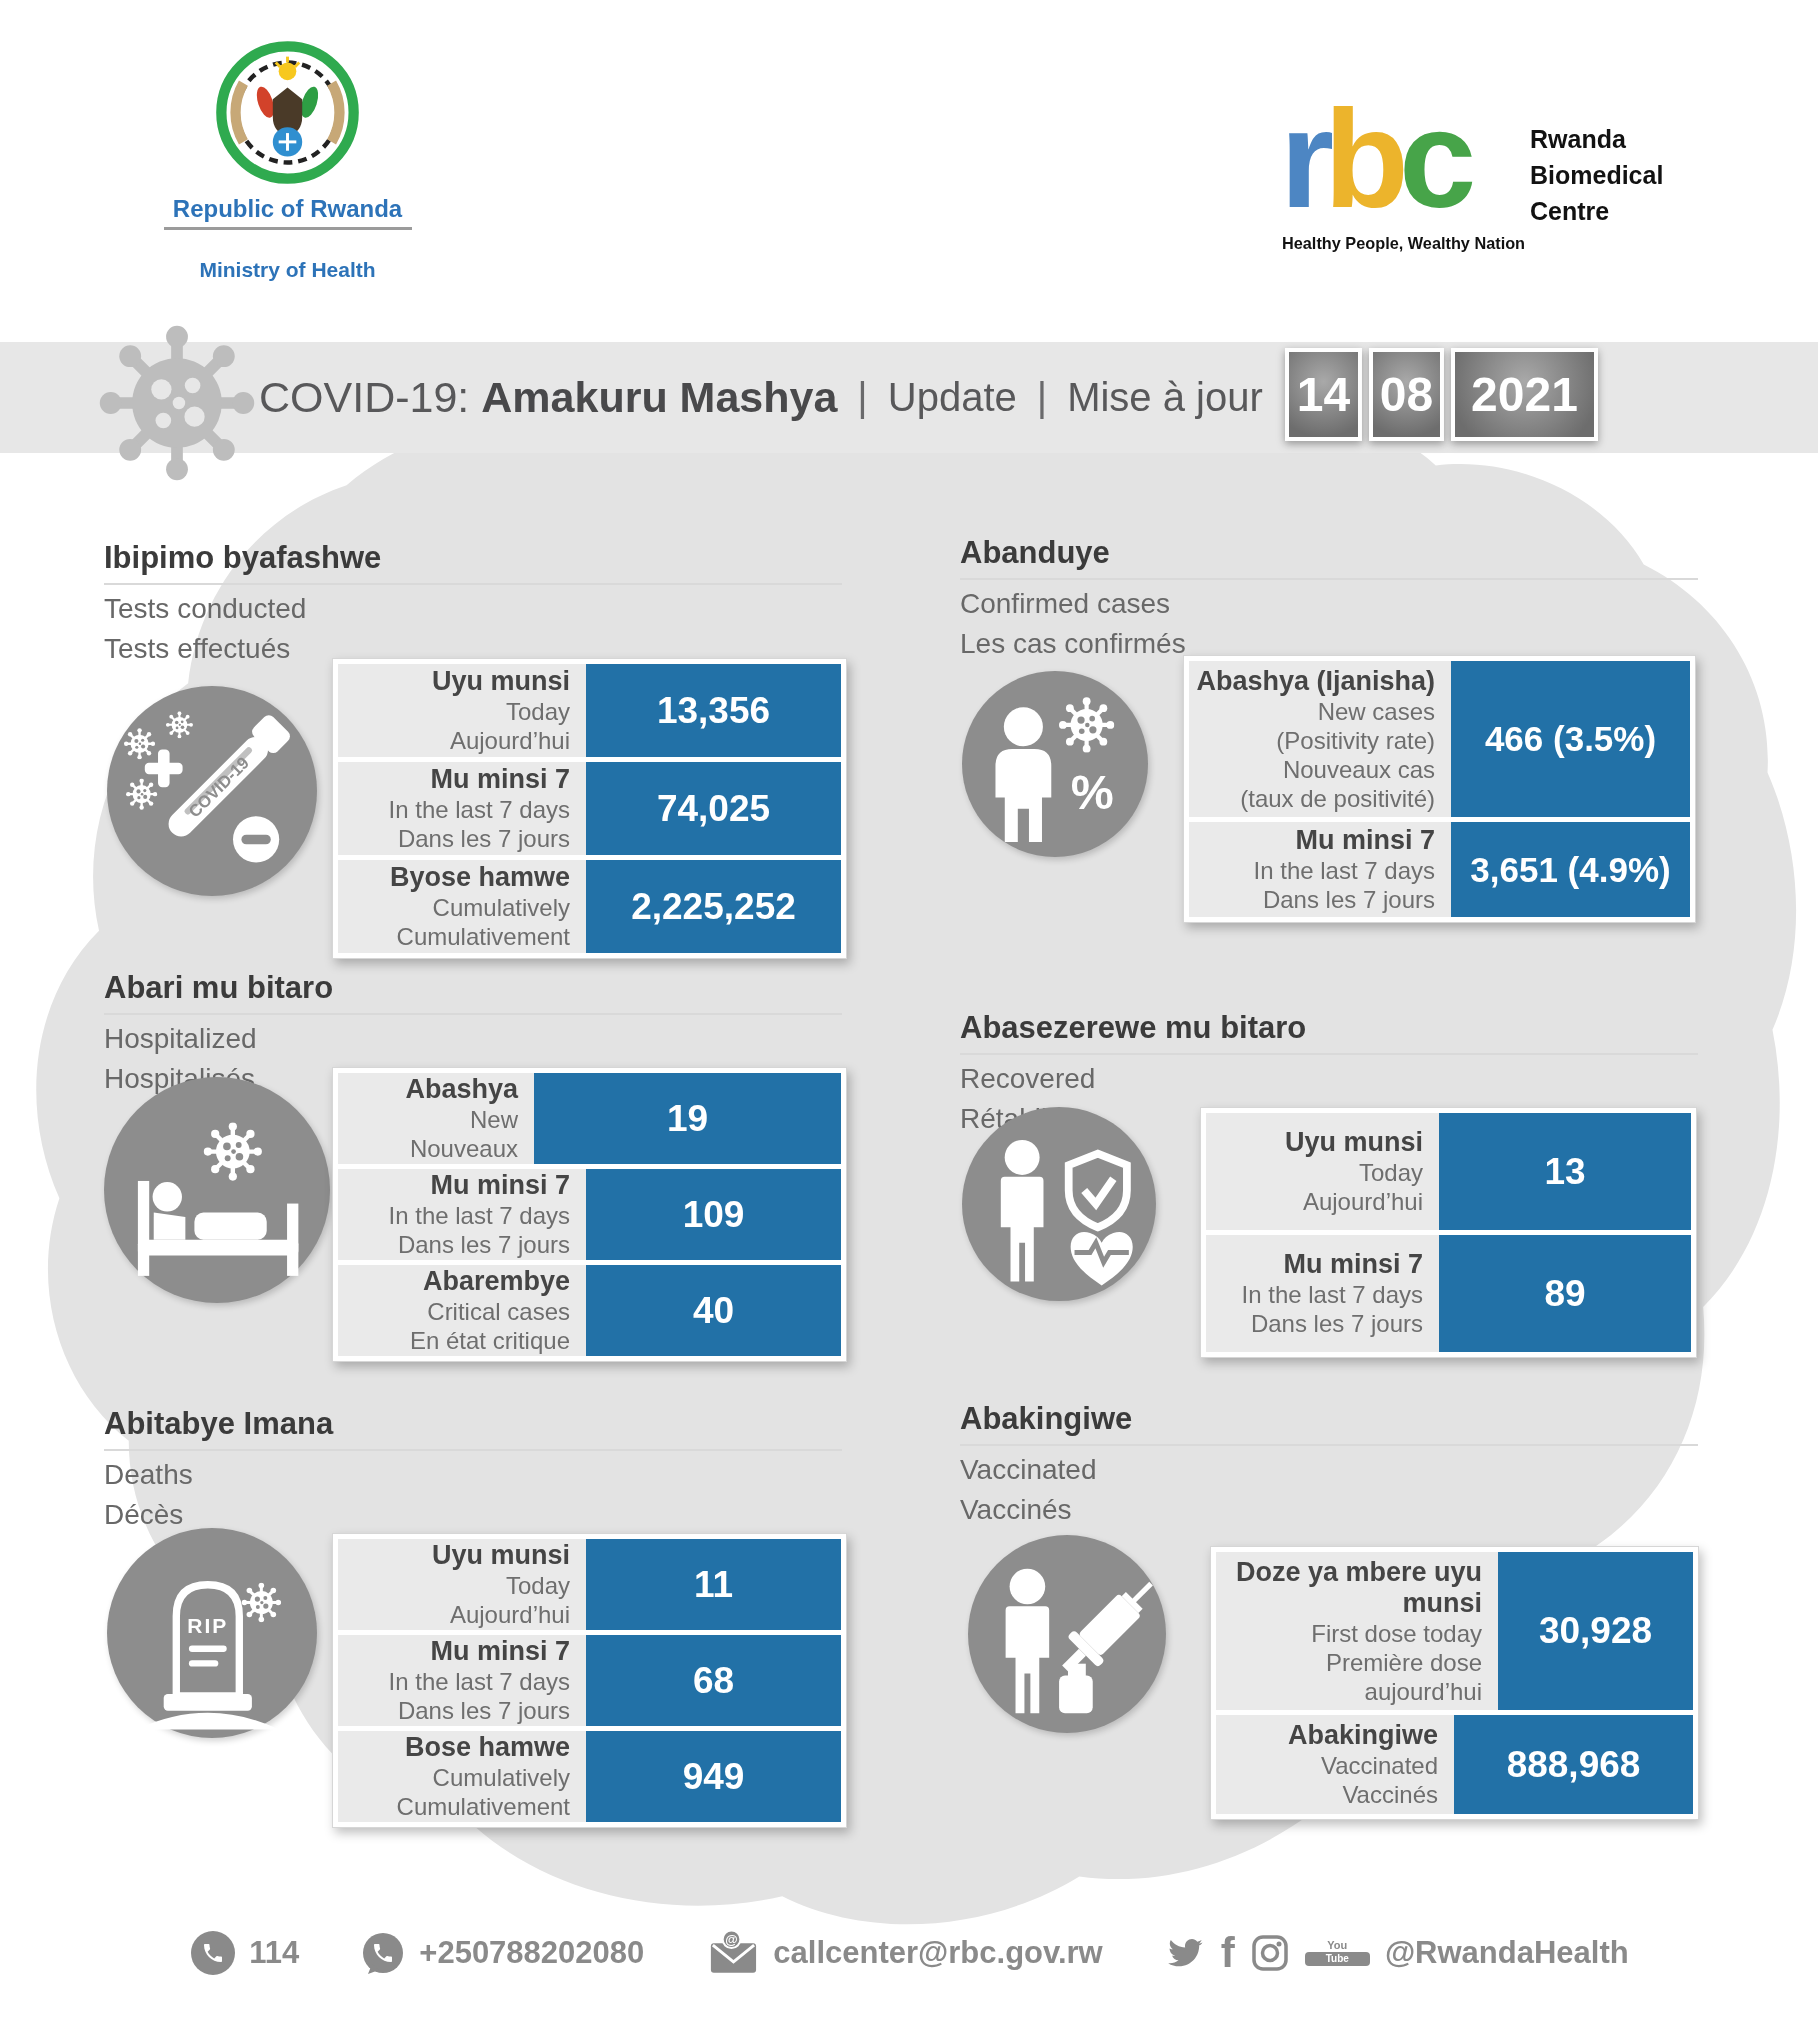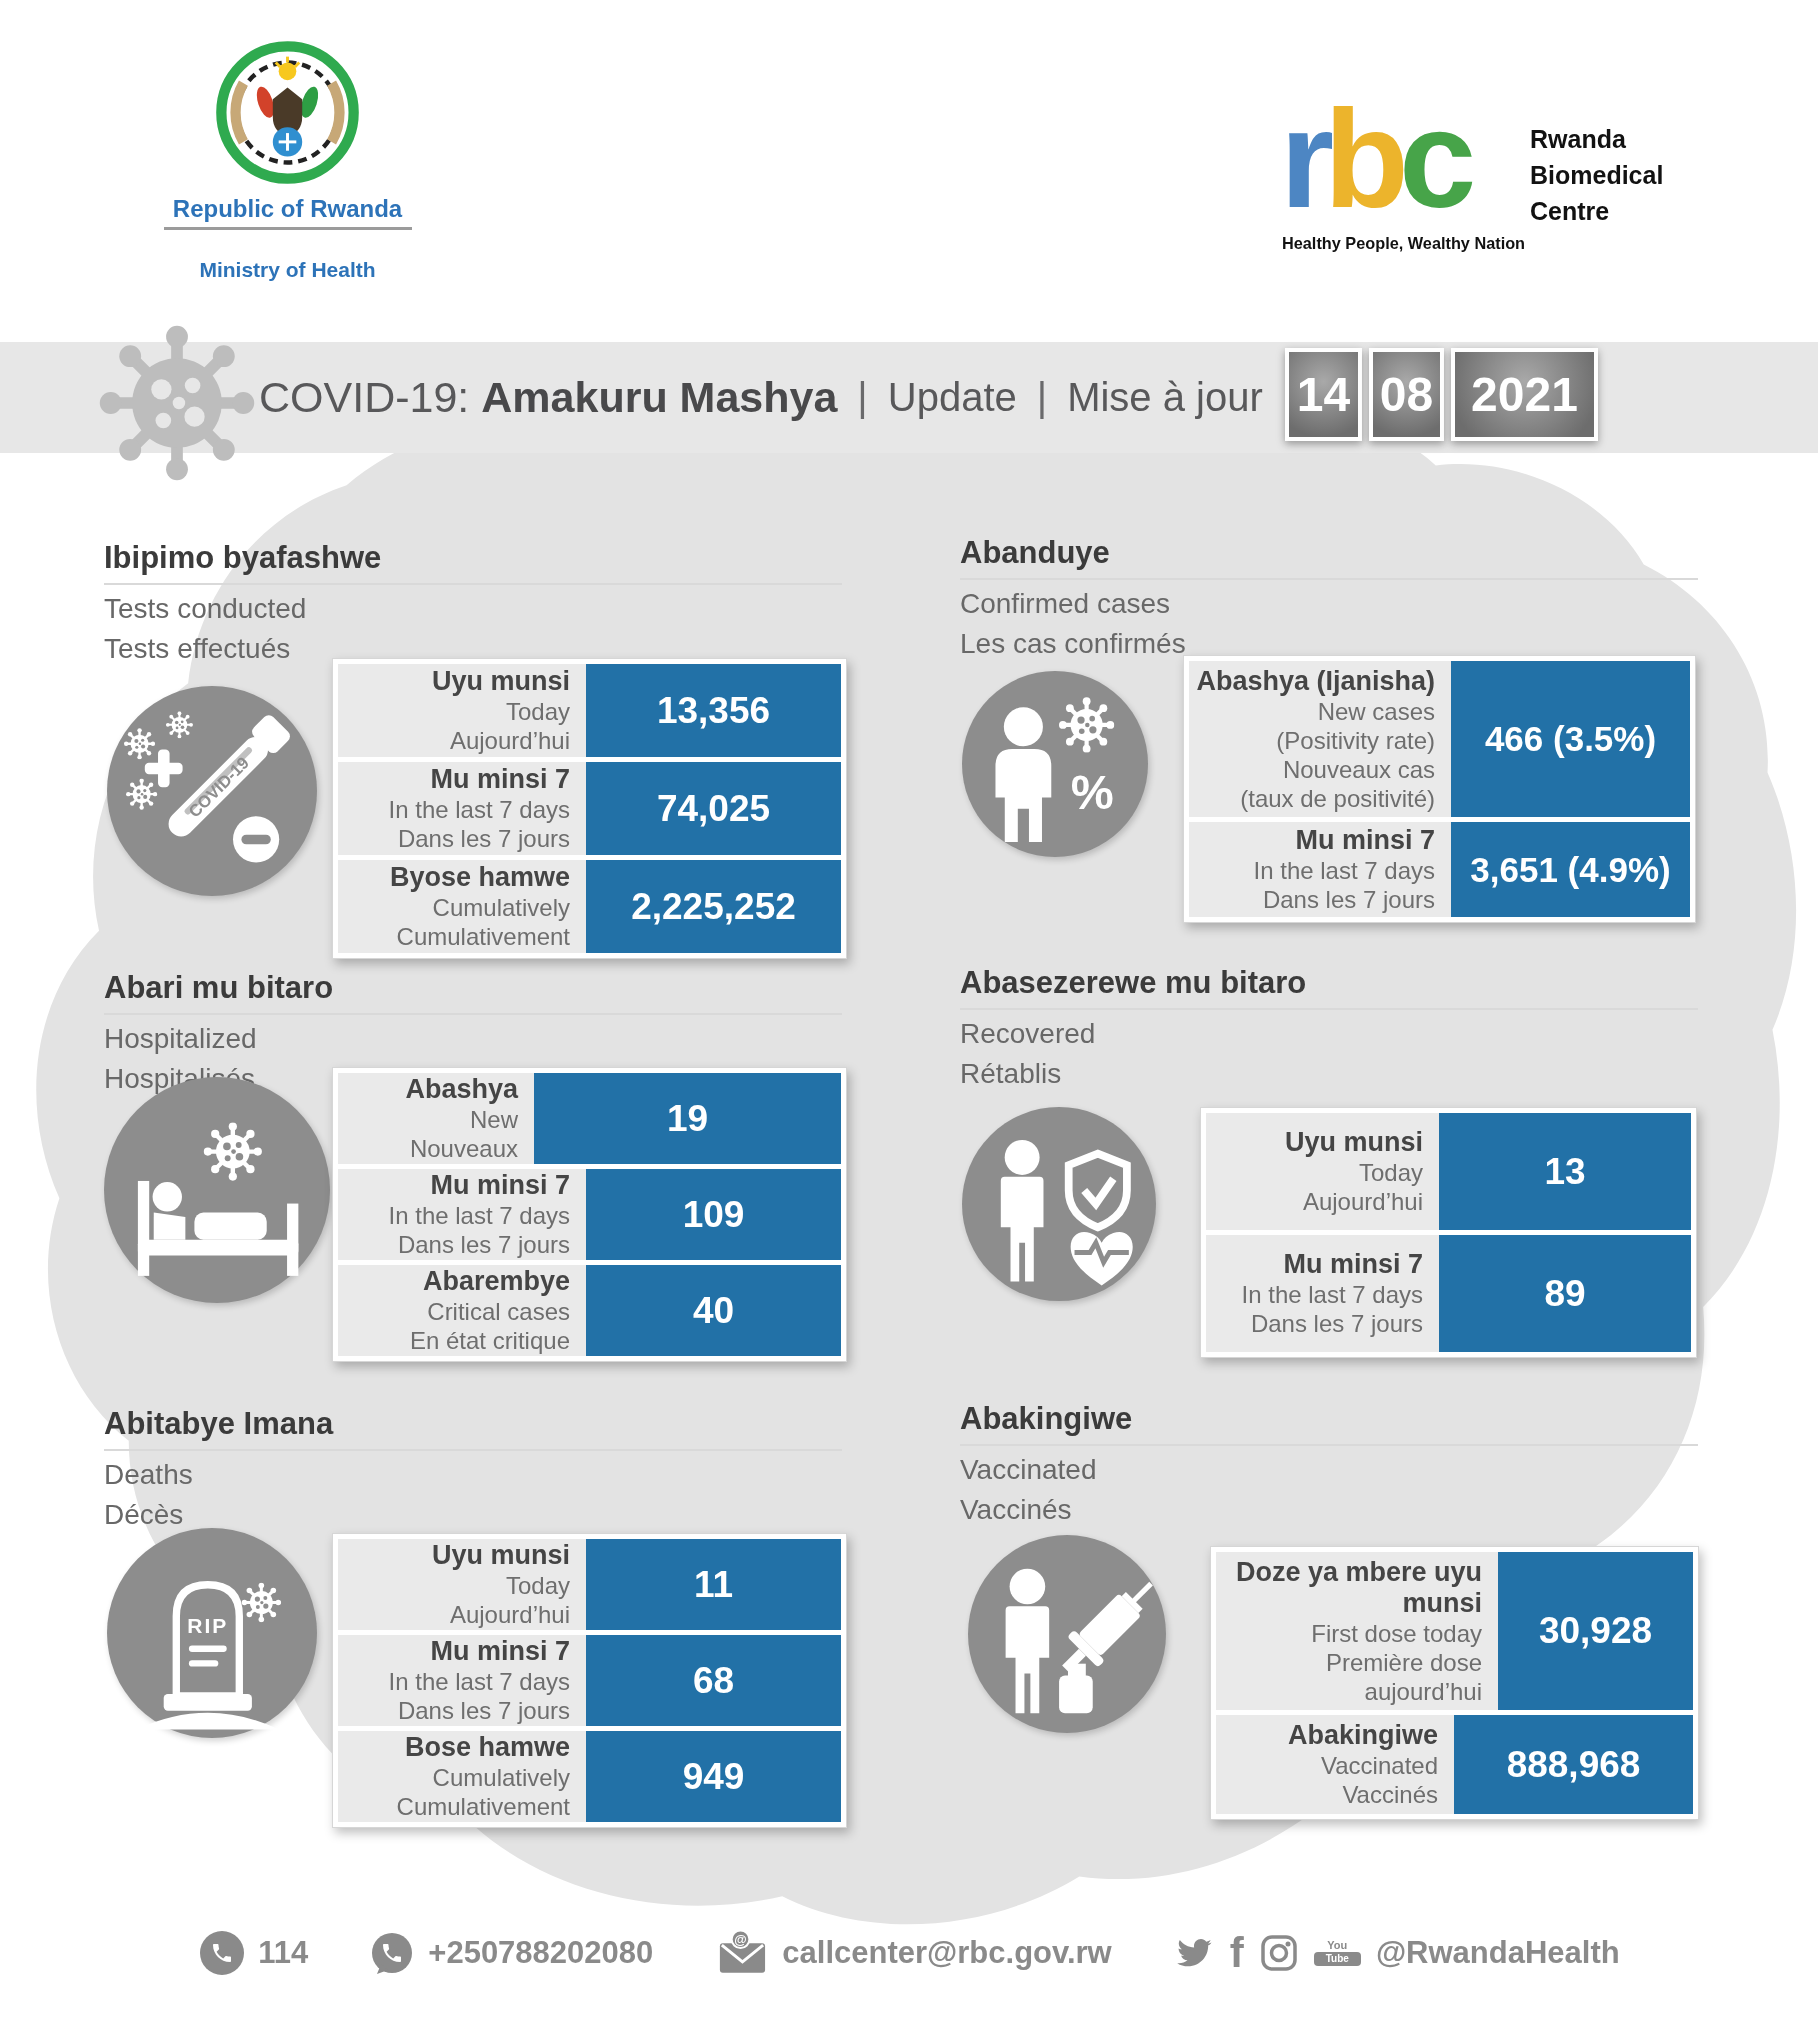--- a/index.html
+++ b/index.html
@@ -62,21 +62,21 @@
 
   
   #footer{left:0;top:1929px;width:1819px;display:flex;justify-content:center;align-items:center;gap:61px;z-index:2;color:#8a8a8a;}
   .f-item{display:flex;align-items:center;gap:13px;}
   .f-text{font-size:31px;font-weight:bold;color:#8a8a8a;}
   .social-group{display:flex;align-items:center;gap:15px;}
   .fb-letter{font-size:42px;font-weight:bold;color:#8a8a8a;line-height:40px;}
   .yt-stack{display:flex;flex-direction:column;align-items:center;line-height:1;justify-content:flex-end;}
   .yt-top{font-size:11px;font-weight:bold;color:#8a8a8a;}
   .yt-box{margin-top:1px;background:#8a8a8a;color:#fff;font-size:10px;font-weight:bold;border-radius:4px;
-    padding:2px 12px;}
+    padding:2px 21px;}
 </style>
 </head>
 <body>
 
 <svg width="0" height="0" style="position:absolute">
   <defs>
     <symbol id="virus" viewBox="-20 -20 40 40">
       <g stroke="currentColor" stroke-width="3" fill="none">
         <line x1="0" y1="-17" x2="0" y2="17"></line>
           <line x1="-17" y1="0" x2="17" y2="0"></line>
@@ -291,21 +291,21 @@
     <div class="stat-row" style="height:91px">
       <div class="cell-label" style="width:248px">
         <div class="lab">Abarembye</div>
         <div class="sub">Critical cases</div>
         <div class="sub">En état critique</div>
       </div>
       <div class="cell-value">40</div>
     </div>
   </div>
 
-  <div class="sec-block" style="left:960px;top:965px">
+  <div class="sec-block" style="left:960px;top:1010px">
     <div class="sec-title">Abasezerewe mu bitaro</div>
     <div class="sec-rule"></div>
     <div class="sec-sub">Recovered</div>
     <div class="sec-sub">Rétablis</div>
   </div>
   <div class="icon-circle" style="left:962px;top:1107px;width:194px;height:194px">
     <svg viewBox="0 0 100 100">
       <circle cx="31" cy="26" r="9" fill="#fff"></circle>
       <path d="M20,38 Q20,36 22,36 L40,36 Q42,36 42,38 L42,62 L37,62 L37,90 L32.5,90 L32.5,70 L29.5,70 L29.5,90 L25,90 L25,62 L20,62 Z" fill="#fff"></path>
       <path d="M70,24 L85,30 V43 Q85,56 70,62 Q55,56 55,43 V30 Z" fill="none" stroke="#fff" stroke-width="4"></path>

